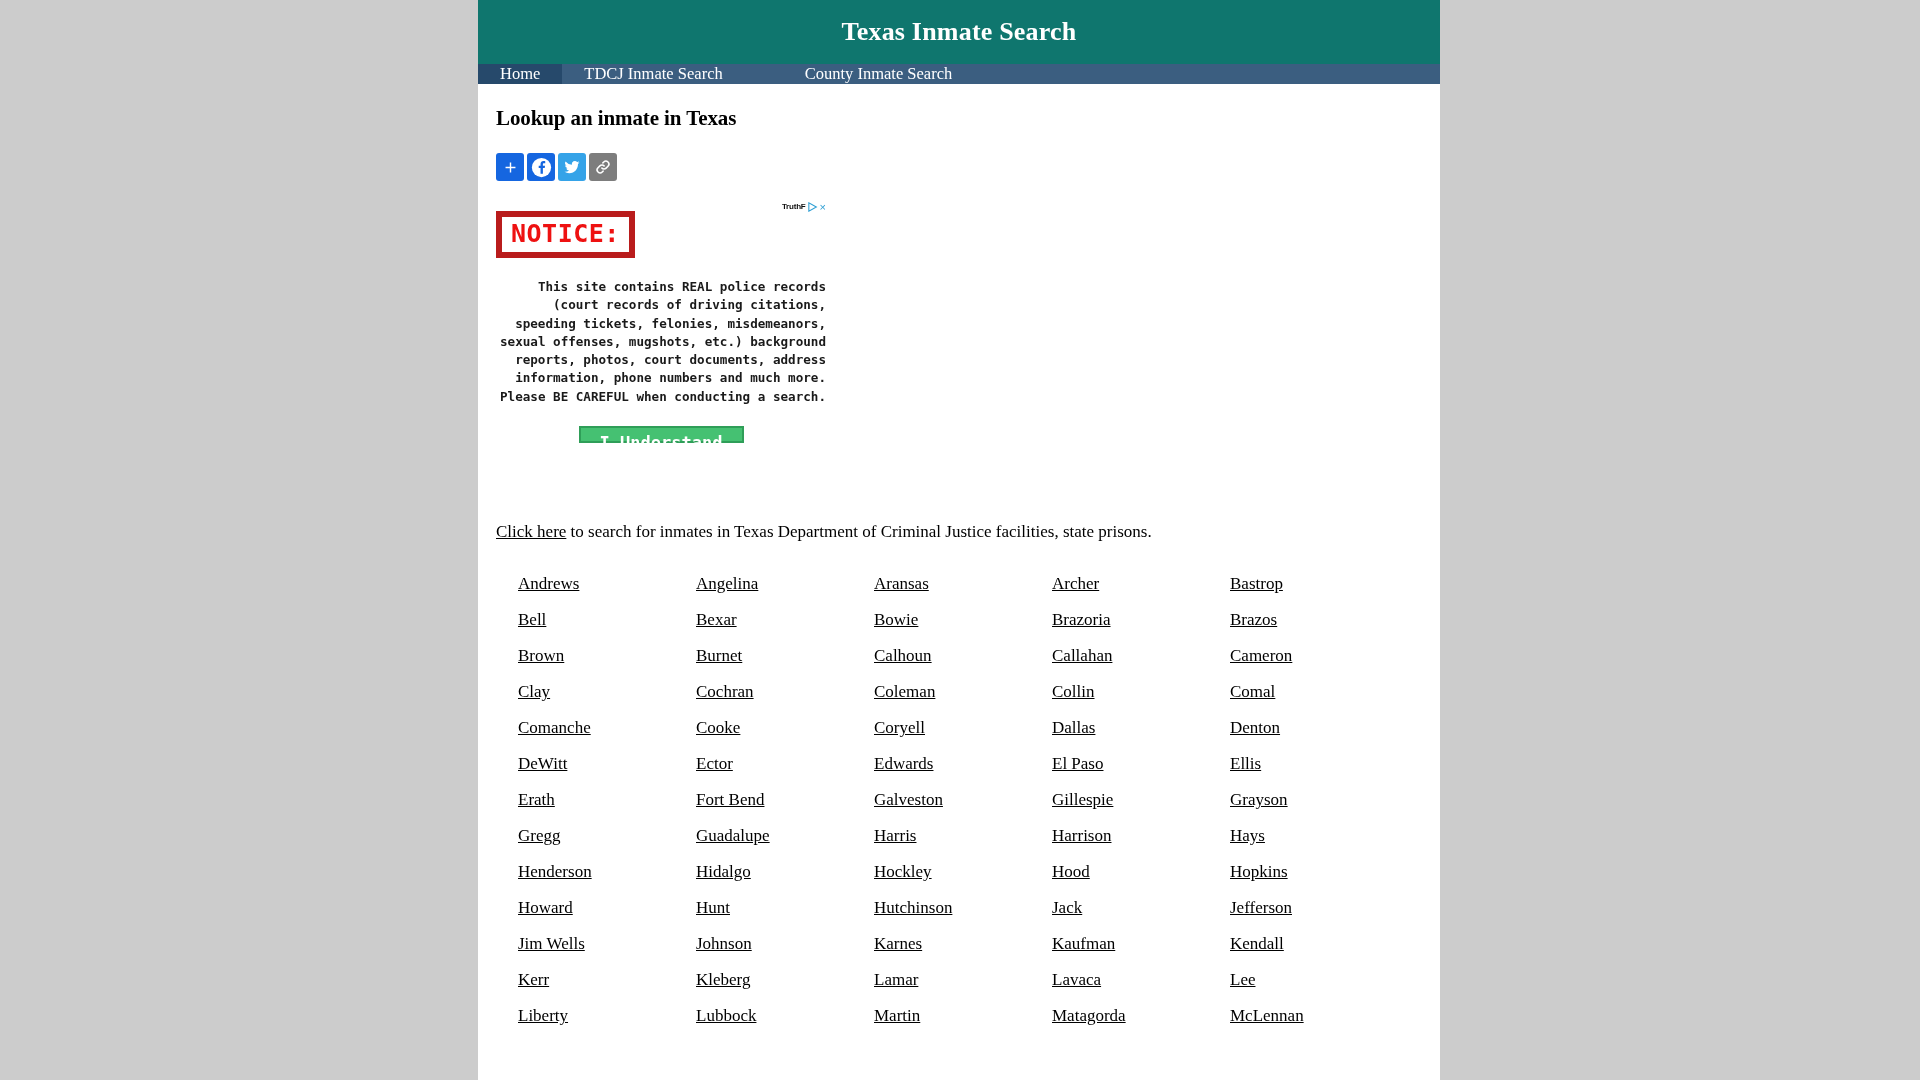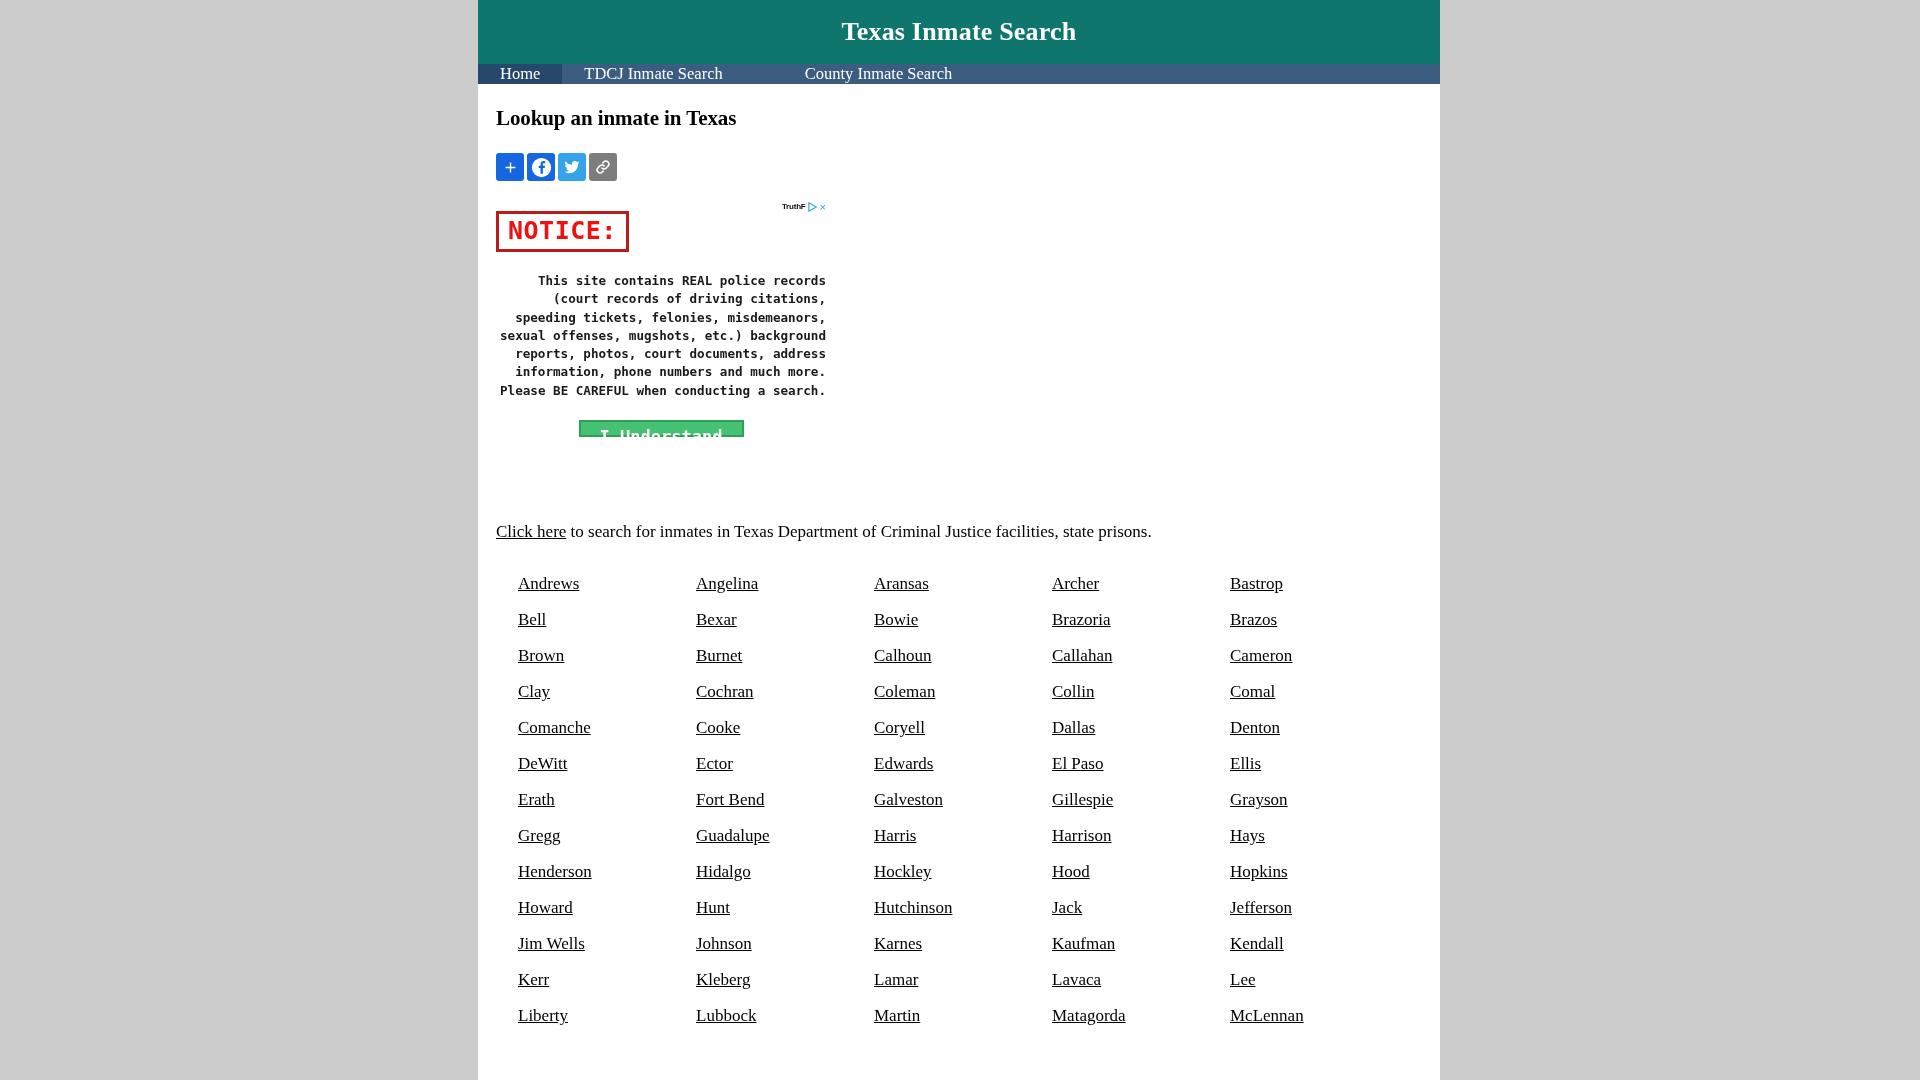--- a/index.html
+++ b/index.html
@@ -124,21 +124,21 @@
   }
   .ad-x {
     font-family: "Liberation Sans", sans-serif;
     font-size: 11px;
     color: #2e9fd4;
     line-height: 1;
     cursor: pointer;
   }
   .notice-box {
     display: inline-block;
-    border: 3px solid #b91c1c;
+    border: 6px solid #b91c1c;
     padding: 2px 9px 4px 9px;
     margin-top: 12px;
   }
   .notice-text {
     font-family: "DejaVu Sans Mono", monospace;
     font-size: 25px;
     font-weight: bold;
     color: #ee1111;
     letter-spacing: 0.5px;
   }

